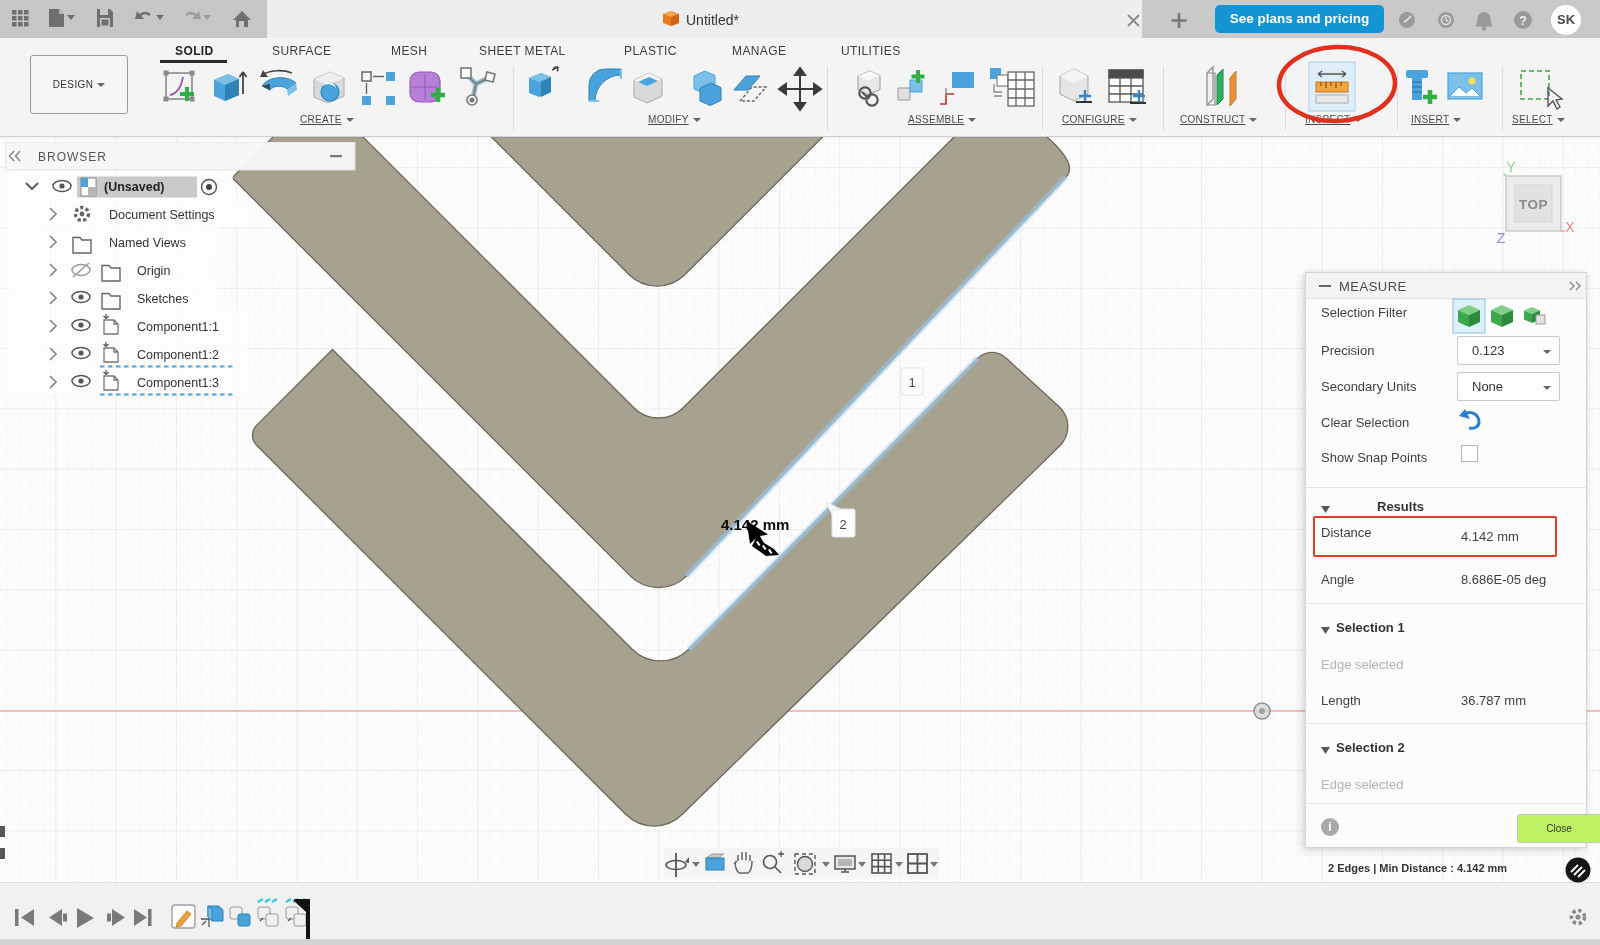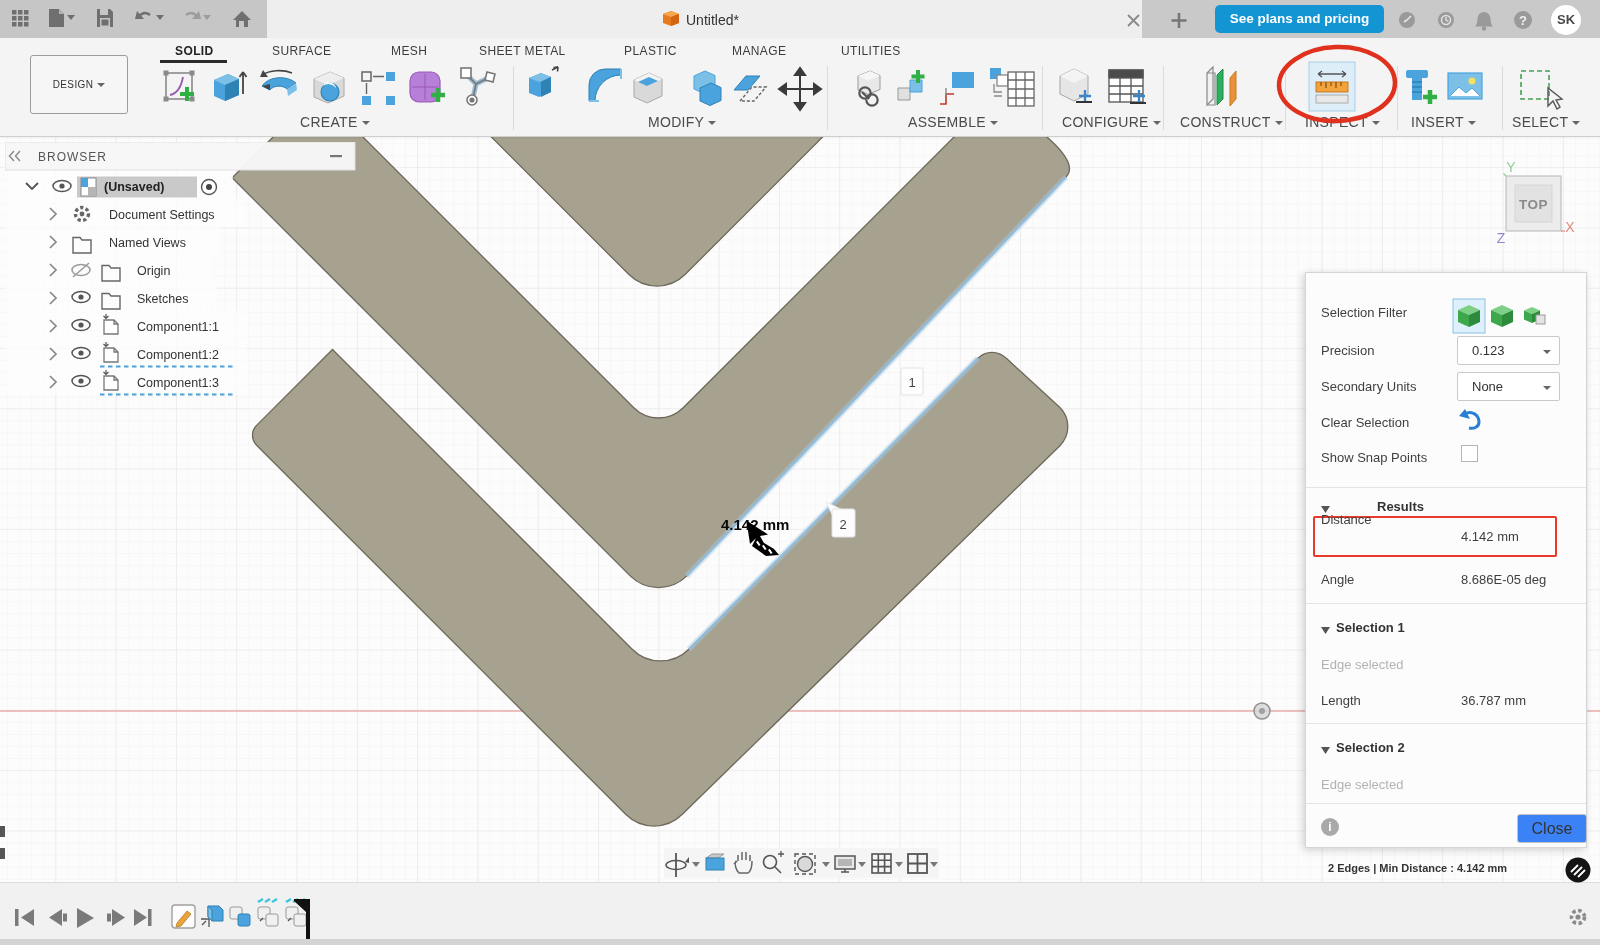--- a/index.html
+++ b/index.html
@@ -13,21 +13,21 @@
 #tab { position:absolute; left:267px; top:0; width:875px; height:38px; background:#eeeeee; }
 #tabtitle { position:absolute; left:686px; top:12px; font-size:14px; color:#333; }
 #bluebtn { position:absolute; left:1215px; top:5px; width:169px; height:28px; background:#1495d3; border-radius:5px; color:#fff; font-size:13.5px; font-weight:600; text-align:center; line-height:28px; }
 #avatar { position:absolute; left:1551px; top:5px; width:30px; height:30px; background:#fff; border-radius:50%; color:#4a4a4a; font-size:13px; font-weight:bold; text-align:center; line-height:30px; }
 
 
 #ribbon { position:absolute; left:0; top:38px; width:1600px; height:99px; background:#f4f4f4; border-bottom:1px solid #cfcfcf; box-shadow:0 1px 2px rgba(0,0,0,0.06); }
 .rtab { position:absolute; top:6px; font-size:12px; color:#3c3c3c; letter-spacing:0.4px; }
 #solidline { position:absolute; left:160px; top:22px; width:67px; height:3px; background:#2a2a2a; }
 #designbtn { position:absolute; left:30px; top:17px; width:98px; height:59px; border:1px solid #9c9c9c; border-radius:3px; font-size:10px; color:#333; letter-spacing:0.4px; text-align:center; line-height:57px; background:#f6f6f6; }
-.glabel { position:absolute; top:76px; font-size:14px; color:#4a4a4a; letter-spacing:0.3px; }
+.glabel { position:absolute; top:76px; font-size:10px; color:#4a4a4a; letter-spacing:0.3px;text-decoration:underline; }
 .gdiv { position:absolute; top:28px; width:1px; height:64px; background:#dcdcdc; }
 .caret { display:inline-block; width:0; height:0; border-left:4px solid transparent; border-right:4px solid transparent; border-top:4px solid #666; margin-left:4px; vertical-align:middle; }
 
 #measure { position:absolute; left:1305px; top:272px; width:282px; height:576px; background:#fcfcfc; border:1px solid #d5d5d5; box-shadow:-2px 2px 8px rgba(0,0,0,0.18); font-size:13px; color:#3f3f3f; }
 .mlabel { position:absolute; left:15px; }
 .mval { position:absolute; left:155px; }
 .mdivider { position:absolute; left:0; width:280px; height:1px; background:#e4e4e4; }
 .mdrop { position:absolute; left:151px; width:103px; height:29px; border:1px solid #c9c9c9; background:#fff; border-radius:2px; font-size:13px; color:#333; line-height:27px; padding-left:14px; }
 
 #comments { position:absolute; left:9px; top:850px; width:347px; height:27px; background:rgba(245,245,245,0.96); border-radius:3px; box-shadow:0 0 2px rgba(0,0,0,0.15); }
@@ -435,20 +435,27 @@
         <circle cx="81" cy="381" r="2.6" fill="#555"></circle>
         <path d="M104 376 h10 l4 4 v10 h-14 z M114 376 l0 4 l4 0" fill="#fff" stroke="#777" stroke-width="1.3"></path>
         <path d="M106 374 v-4 m-2.5 2 l2.5 2.5 l2.5 -2.5" stroke="#555" stroke-width="1.2" fill="none"></path>
         <text x="137" y="386.5" font-size="12.5" fill="#333">Component1:3</text>
         <path d="M100 394.5 l133 0" stroke="#4aa0dc" stroke-width="1.8" stroke-dasharray="4.5 3.5"></path>
       </g>
     </svg>
   </div>
 
   <div id="measure">
+    <div class="abs" style="left:0;top:0;width:280px;height:26px;background:#f4f4f4;border-bottom:1px solid #e2e2e2;">
+      <div class="abs" style="left:13px;top:12px;width:12px;height:2px;background:#666;"></div>
+      <div class="abs" style="left:33px;top:6px;font-size:13px;color:#4a4a4a;letter-spacing:0.5px;">MEASURE</div>
+      <svg class="abs" style="left:262px;top:8px;" width="14" height="10">
+          <path d="M2 1 l4 4 l-4 4 M8 1 l4 4 l-4 4" stroke="#888" stroke-width="1.4" fill="none"></path>
+        </svg>
+    </div>
     <div class="mlabel" style="top:32px;">Selection Filter</div>
     <svg class="abs" style="left:145px;top:24px;" width="130" height="40">
       <rect x="2" y="2" width="32" height="34" fill="#def0fb" stroke="#88c0e4"></rect>
       <g transform="translate(7,8)">
         <polygon points="11,0 22,5 11,10 0,5" fill="#7ed087"></polygon>
           <polygon points="0,5 11,10 11,22 0,17" fill="#3da74c"></polygon>
           <polygon points="22,5 11,10 11,22 22,17" fill="#2d8c3c"></polygon>
       </g>
       <g transform="translate(40,8)">
         <polygon points="11,0 22,5 11,10 0,5" fill="#7ed087"></polygon>
@@ -472,41 +479,41 @@
       <polygon points="1,7 12,10 7,0" fill="#2a7fd4"></polygon>
     </svg>
     <div class="mlabel" style="top:177px;">Show Snap Points</div>
     <div class="abs" style="left:155px;top:172px;width:17px;height:17px;border:1px solid #b5b5b5;background:#fff;"></div>
     <div class="mdivider" style="top:214px;"></div>
     <svg class="abs" style="left:15px;top:231px;" width="10" height="10">
         <polygon points="0,2 9,2 4.5,9" fill="#555"></polygon>
       </svg>
     <div class="mlabel" style="left:30px;top:226px;font-weight:bold;color:#333;padding-left:41px;">Results</div>
     <div class="abs" style="left:7px;top:243px;width:244px;height:41px;border:2.5px solid #e8392a;border-radius:2px;"></div>
-    <div class="mlabel" style="top:239px;">Distance</div>
+    <div class="mlabel" style="top:252px;">Distance</div>
     <div class="mval" style="top:256px;">4.142 mm</div>
     <div class="mlabel" style="top:299px;">Angle</div>
     <div class="mval" style="top:299px;">8.686E-05 deg</div>
     <div class="mdivider" style="top:330px;"></div>
     <svg class="abs" style="left:15px;top:352px;" width="10" height="10">
         <polygon points="0,2 9,2 4.5,9" fill="#555"></polygon>
       </svg>
     <div class="mlabel" style="left:30px;top:347px;font-weight:bold;color:#333;">Selection 1</div>
     <div class="mlabel" style="top:384px;color:#b3b3b3;">Edge selected</div>
     <div class="mlabel" style="top:420px;">Length</div>
     <div class="mval" style="top:420px;">36.787 mm</div>
     <div class="mdivider" style="top:450px;"></div>
     <svg class="abs" style="left:15px;top:472px;" width="10" height="10">
         <polygon points="0,2 9,2 4.5,9" fill="#555"></polygon>
       </svg>
     <div class="mlabel" style="left:30px;top:467px;font-weight:bold;color:#333;">Selection 2</div>
     <div class="mlabel" style="top:504px;color:#b3b3b3;">Edge selected</div>
     <div class="mdivider" style="top:530px;"></div>
     <div class="abs" style="left:15px;top:545px;width:18px;height:18px;border-radius:50%;background:#a9a9a9;color:#fff;font-size:12px;font-weight:bold;text-align:center;line-height:18px;">i</div>
-    <div class="abs" style="left:211px;top:541px;width:70px;height:29px;border:1px solid #c2c2c2;border-radius:3px;background:#3b82f6;font-size:16px;color:#333;text-align:center;line-height:27px;">Close</div>
+    <div class="abs" style="left:211px;top:541px;width:84px;height:29px;border:1px solid #c2c2c2;border-radius:3px;background:#bef264;font-size:10px;color:#333;text-align:center;line-height:27px;">Close</div>
   </div>
 
 
   <div id="navbar">
     <svg width="275" height="30" viewBox="0 0 275 30">
       <g stroke="#555" fill="none" stroke-width="1.5">
         <ellipse cx="12" cy="17" rx="10" ry="4.5"></ellipse>
         <path d="M12 5 v24" stroke-width="1.8"></path>
         <polygon points="25,9 21,14 25,15" fill="#555" stroke="none"></polygon>
       </g>

